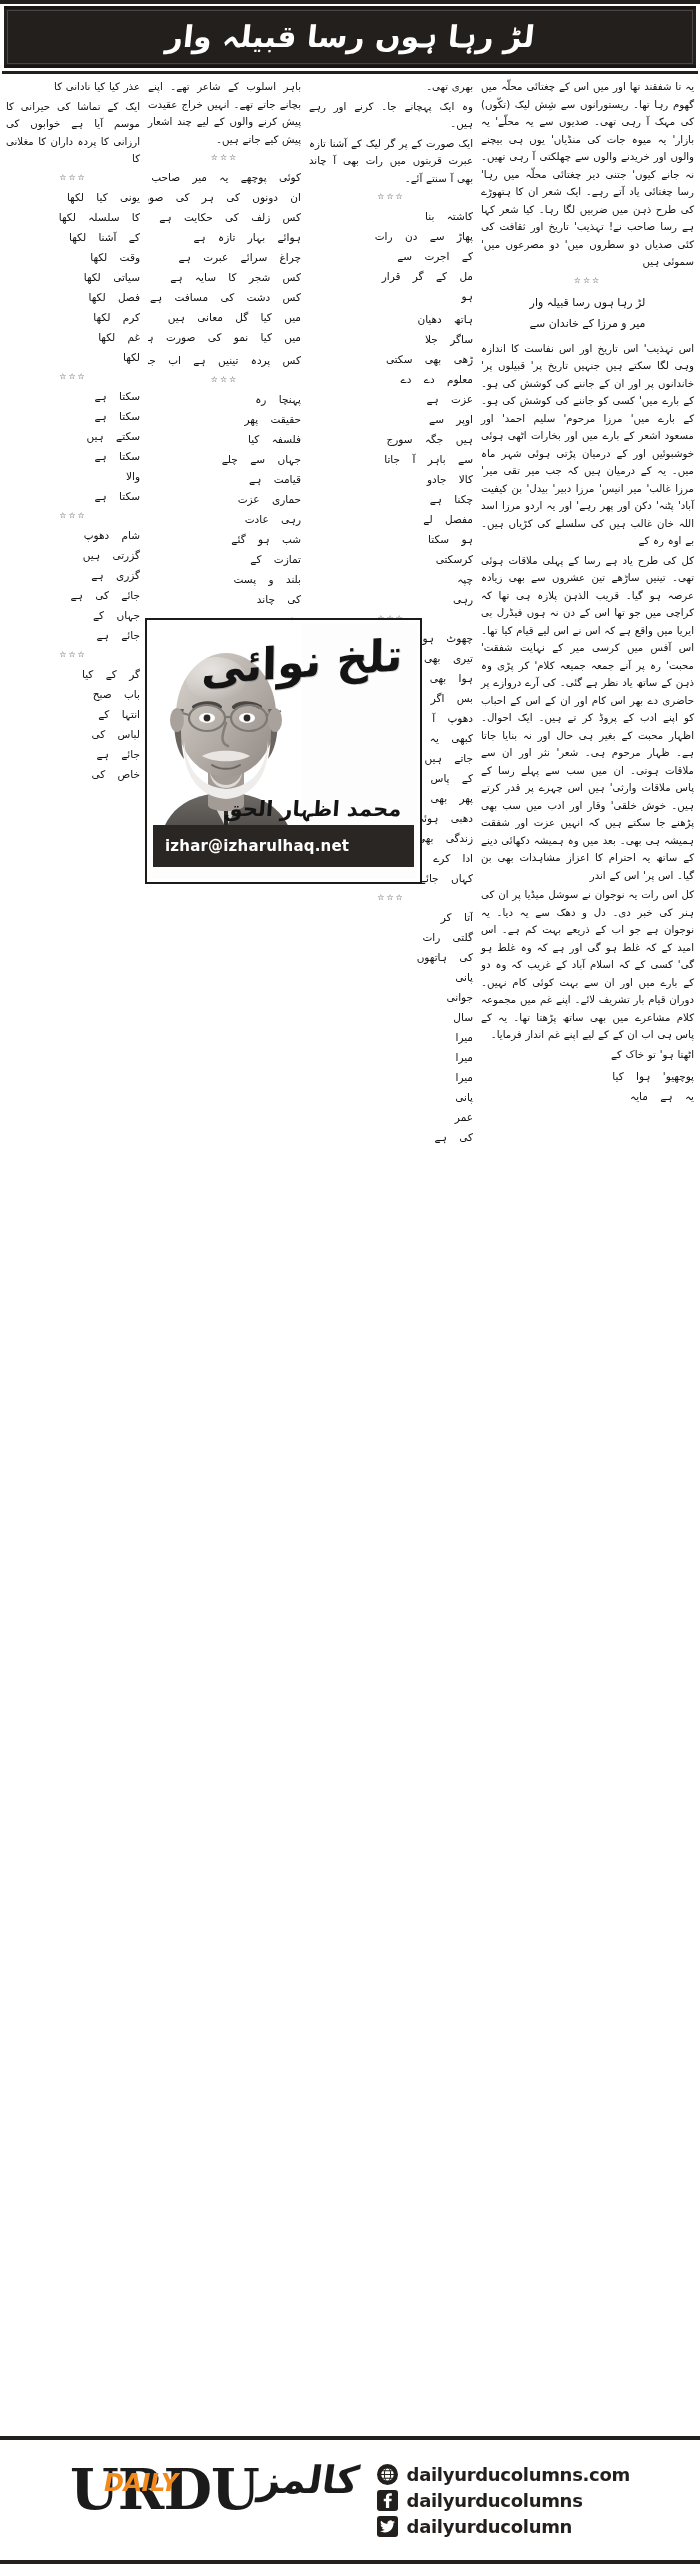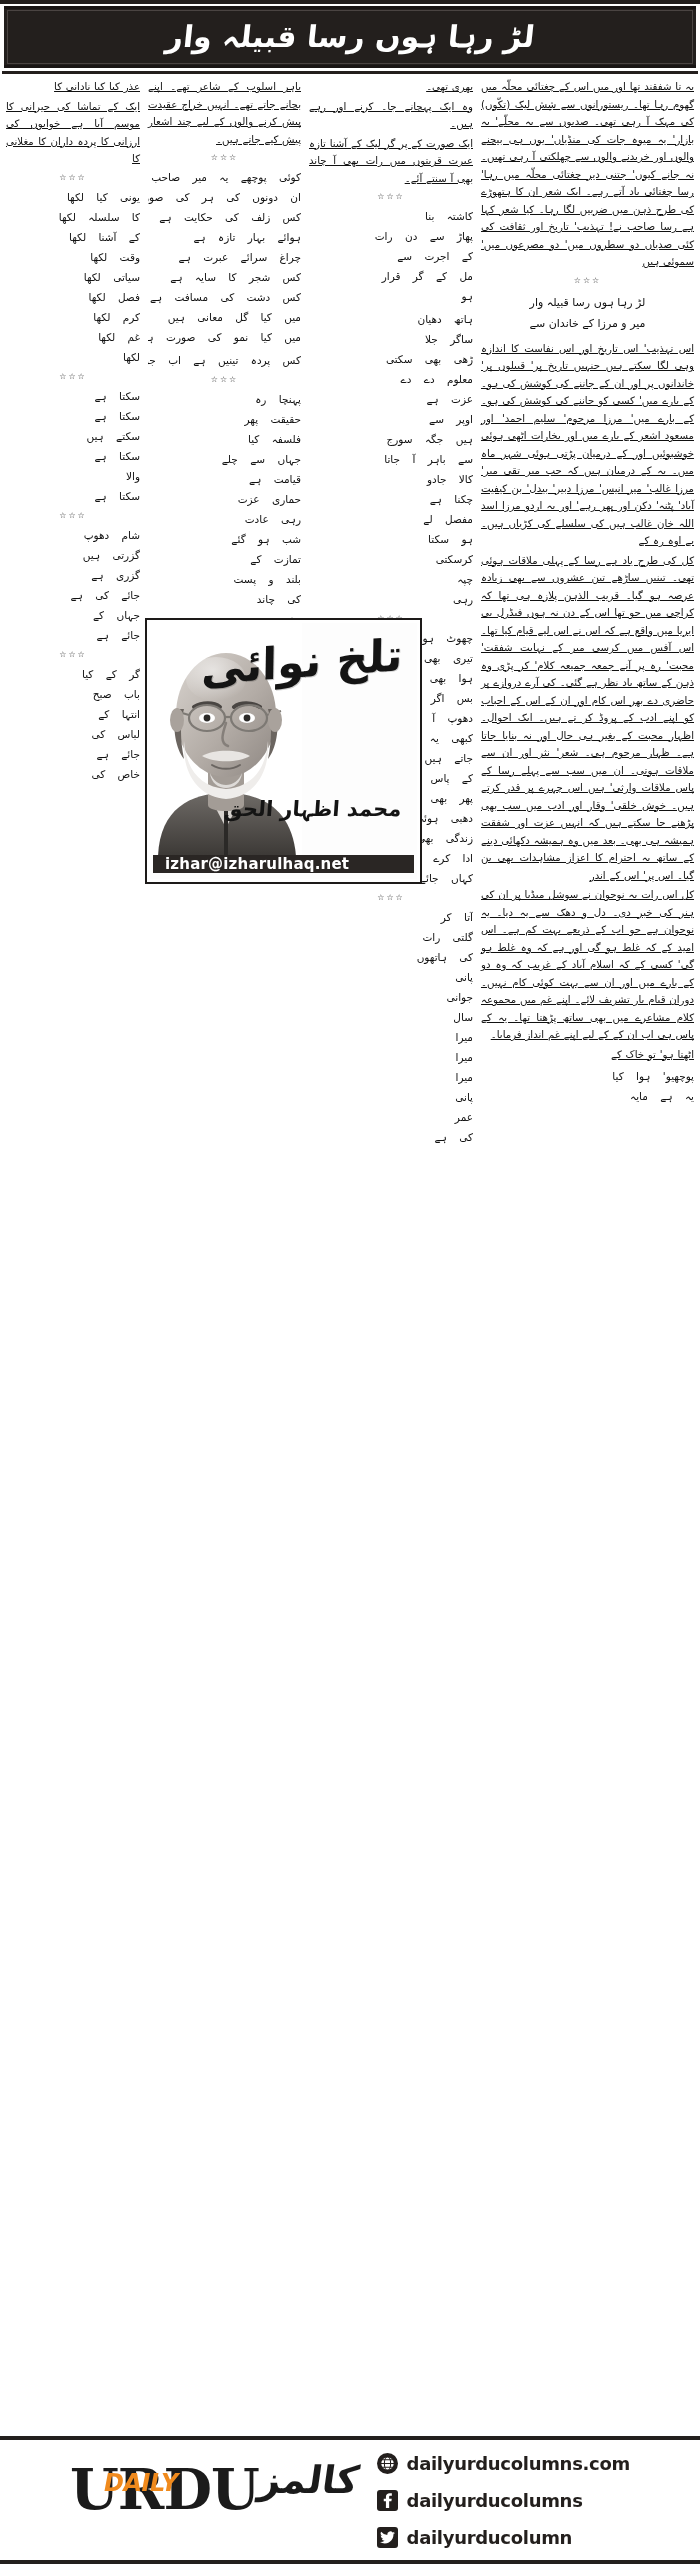--- a/index.html
+++ b/index.html
@@ -83,21 +83,20 @@
   
   .prose {
     direction: rtl;
     text-align: justify;
     font-family: "DejaVu Sans", "Liberation Sans", sans-serif;
     font-size: 10.2px;
     line-height: 17.5px;
     color: #111111;
     word-spacing: 0.5px;
     margin-bottom: 2px;
-    text-decoration: underline;
   }
 
   
   .verse {
     direction: rtl;
     font-family: "DejaVu Sans", "Liberation Sans", sans-serif;
     font-size: 10.5px;
     line-height: 20px;
     color: #111111;
     margin: 3px 0;
@@ -163,22 +162,22 @@
     right: 16px; bottom: 58px;
     font-size: 21px;
     font-weight: 700;
     color: #141414;
     direction: rtl;
     white-space: nowrap;
     transform: skewX(-4deg);
   }
   .email-bar {
     position: absolute;
-    left: 3px; right: 3px; bottom: 6px;
-    height: 18px;
+    left: 3px; right: 3px; bottom: 12px;
+    height: 42px;
     background: #2a2624;
     color: #ffffff;
     display: flex;
     align-items: center;
     justify-content: flex-start;
     padding-right: 10px;
     direction: ltr;
   }
   .email-bar span {
     font-size: 15px;
@@ -243,21 +242,21 @@
     color: #1b1b1b;
     direction: rtl;
     margin-right: -8px;
     margin-bottom: 4px;
     transform: skewX(-8deg);
     line-height: 1;
   }
   .socials {
     display: flex;
     flex-direction: column;
-    gap: 16px;
+    gap: 5px;
     direction: ltr;
   }
   .social-row {
     display: flex;
     align-items: center;
     gap: 9px;
   }
   .social-icon {
     width: 21px; height: 21px;
     background: #231f1d;

